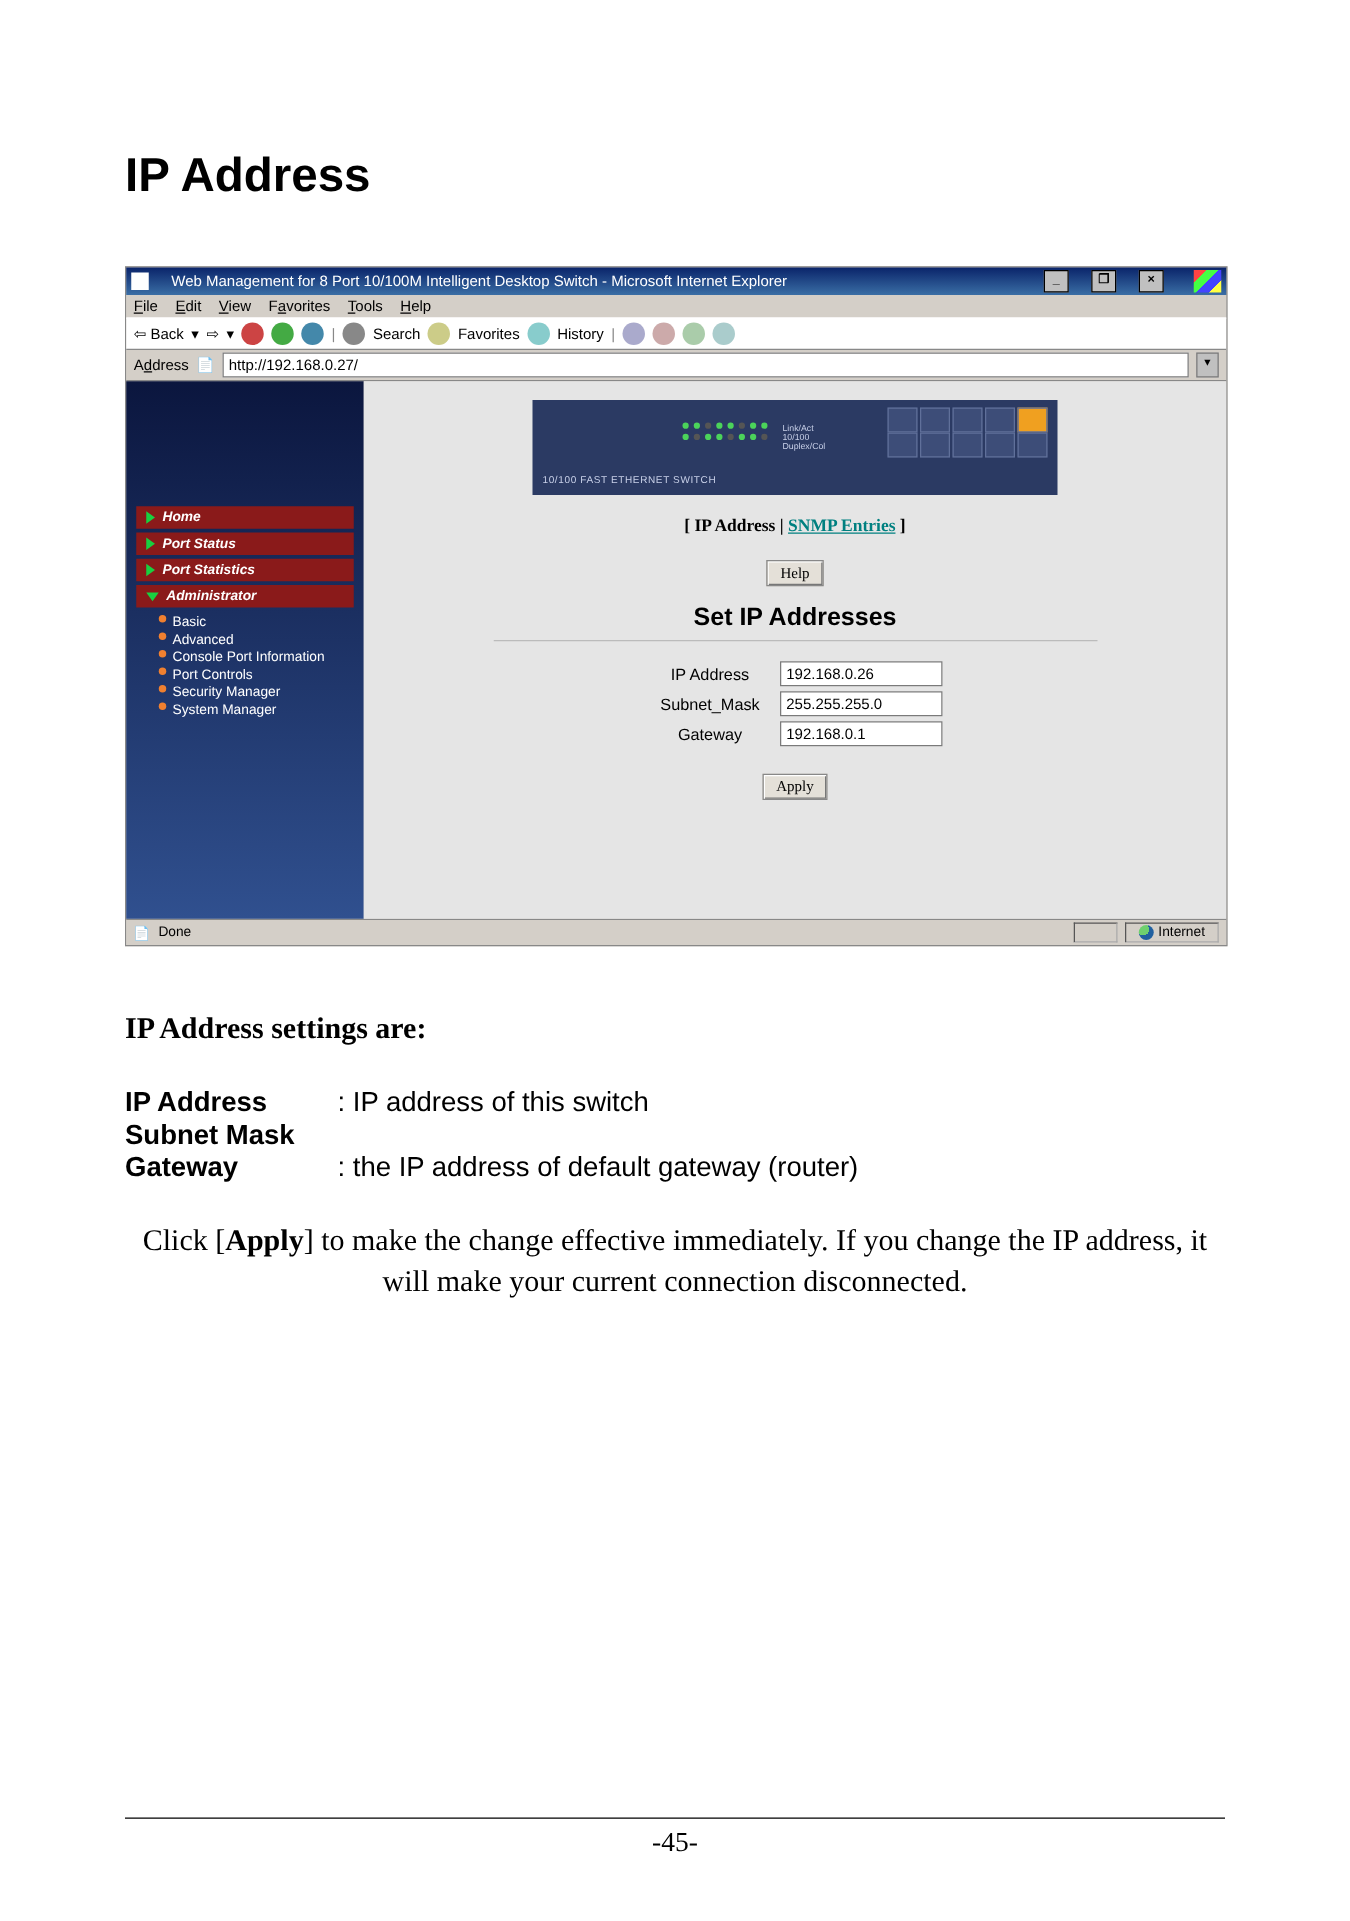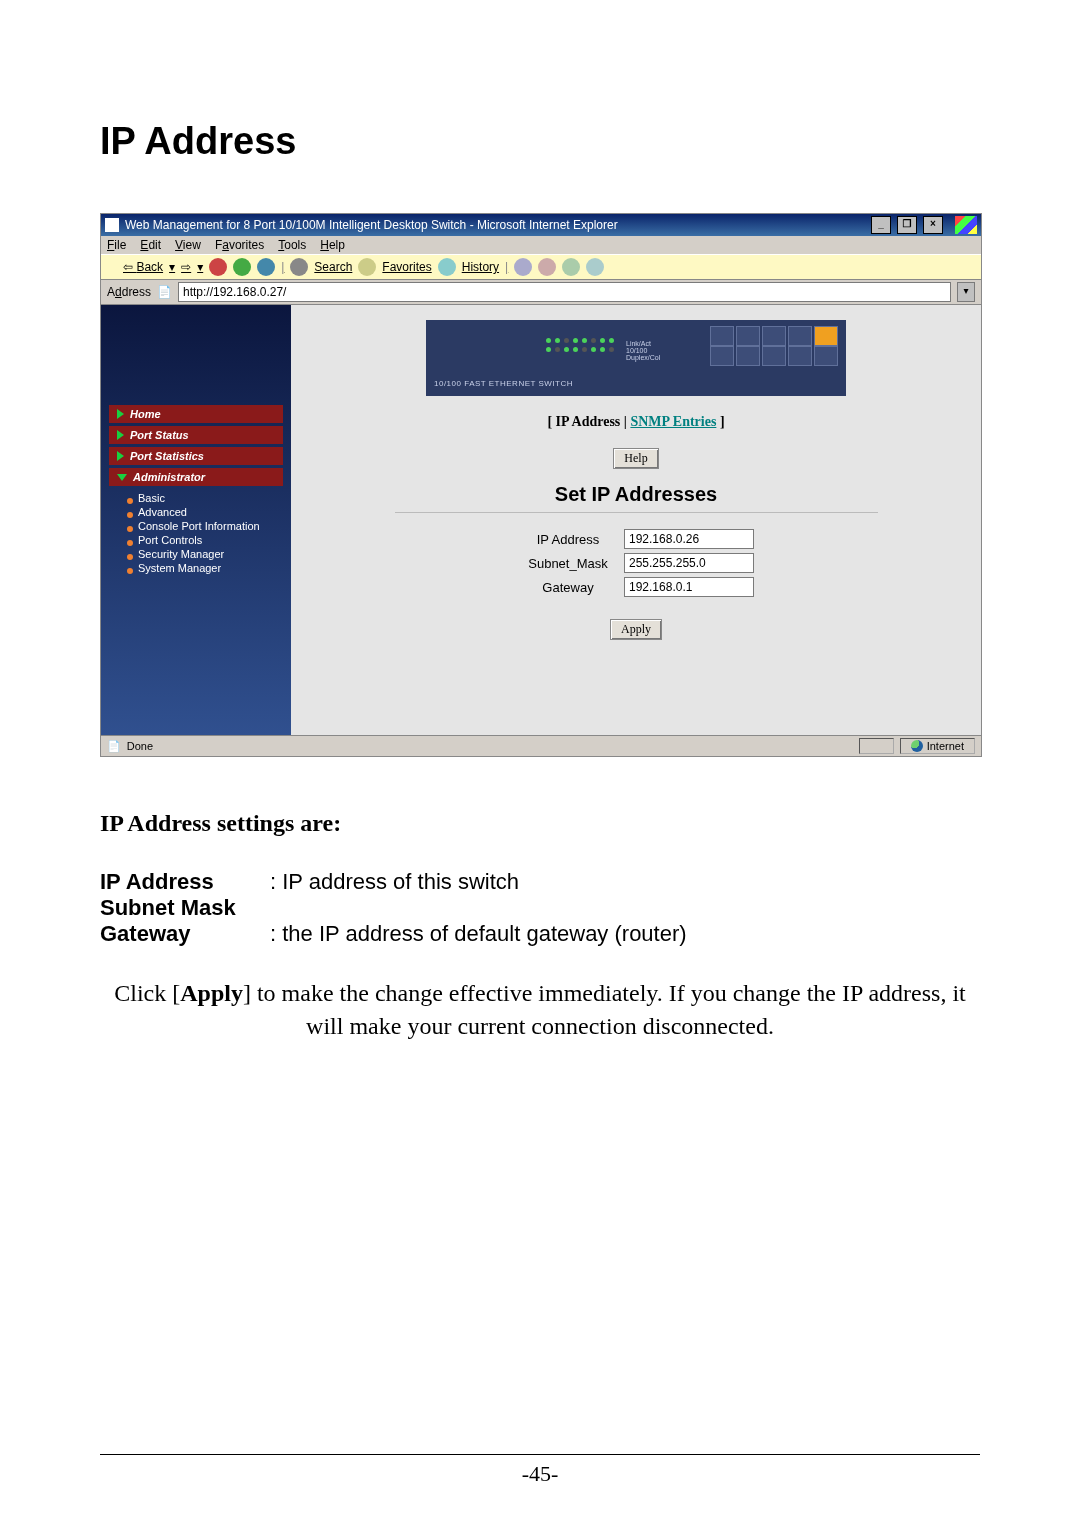--- a/index.html
+++ b/index.html
@@ -31,21 +31,21 @@
     font-family: Tahoma, Arial, sans-serif;
     font-size: 11px;
     color: #000;
     background: #d4cfc8;
   }
   .shot .titlebar {
     background: linear-gradient(#0a246a, #3a6ea5);
     color: #fff;
     display: flex;
     align-items: center;
-    gap: 6px;
+    gap: 18px;
     padding: 2px 4px;
   }
   .shot .titlebar .eicon {
     width: 14px; height: 14px;
     background: #fff;
     display: inline-block;
   }
   .shot .titlebar .ttext { flex: 1; font-size: 12px; }
   .winbtn {
     width: 18px; height: 16px; background:#c0c0c0;
@@ -61,27 +61,26 @@
   .menubar {
     background:#d4cfc8;
     padding: 2px 6px;
     display:flex; gap:14px;
     font-size:12px;
   }
   .menubar span { cursor:default; }
   .menubar u { text-decoration: underline; }
 
   .toolbar {
-    background:#fef9c3;
+    background:#ffffff;
     border-top:1px solid #fff;
     border-bottom:1px solid #888;
-    padding: 3px 22px;
+    padding: 3px 6px;
     display:flex; align-items:center; gap:6px;
     font-size:12px;
-    text-decoration:underline;
   }
   .tbicon {
     width:18px; height:18px; border-radius:50%;
     display:inline-block;
   }
   .addrbar {
     background:#d4cfc8;
     padding:2px 6px;
     display:flex; align-items:center; gap:6px;
     font-size:12px;
@@ -133,21 +132,21 @@
     border-left:5px solid transparent;
     border-right:5px solid transparent;
     border-top:7px solid #19d040;
     border-bottom:none;
   }
   .subitems {
     padding: 2px 0 6px 18px;
   }
   .subitems div {
     padding:1px 0;
-    display:flex; align-items:flex-end; gap:5px;
+    display:flex; align-items:flex-start; gap:5px;
     font-size:11px;
   }
   .dot {
     width:6px; height:6px; border-radius:50%;
     background:#f08030; display:inline-block;
   }
 
   .main {
     flex:1;
     background:#e5e5e5;

